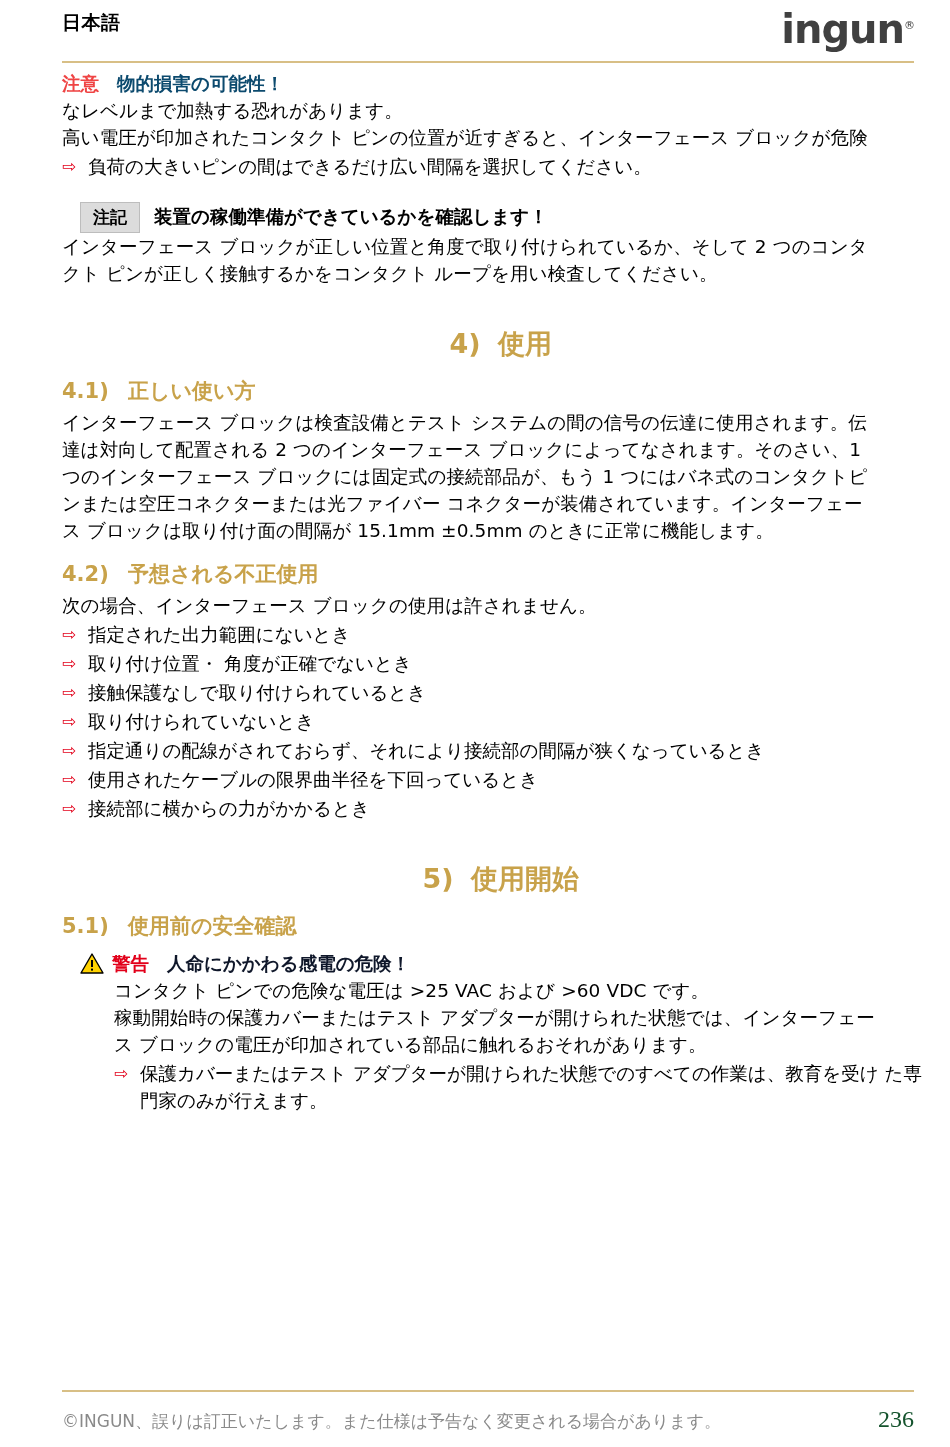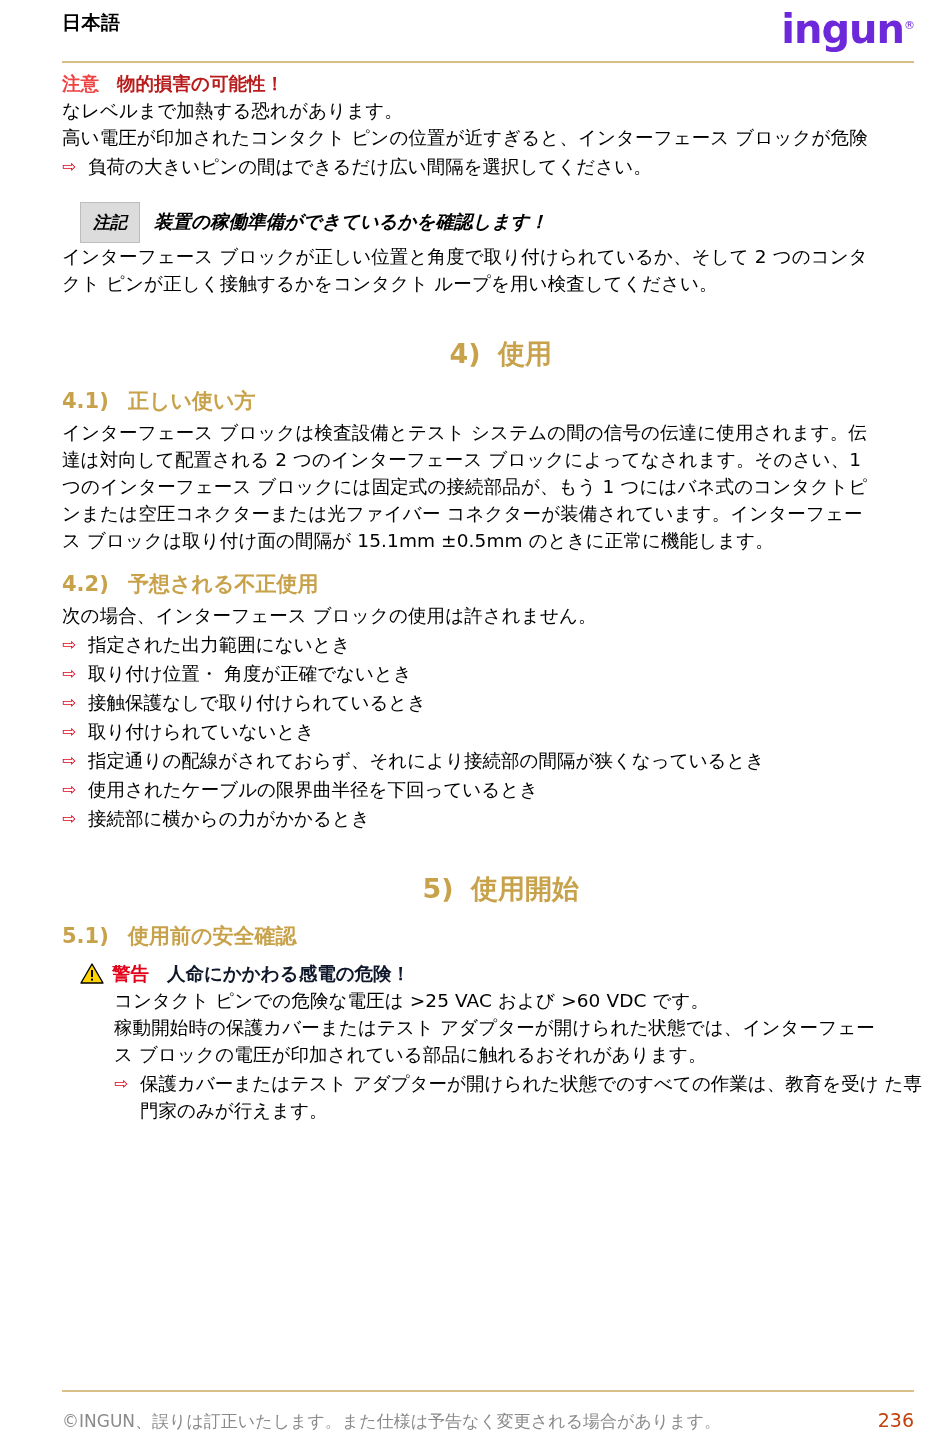--- a/index.html
+++ b/index.html
@@ -38,21 +38,21 @@
     color: #000;
     letter-spacing: 0.5px;
     display: inline-block;
   }
   .logo {
     position: absolute;
     right: 36px;
     top: 6px;
     font-size: 40px;
     font-weight: bold;
-    color: #6d28d9;
+    color: #404040;
     letter-spacing: -1px;
     font-family: "DejaVu Sans", "Liberation Sans", sans-serif;
   }
   .logo sup {
     font-size: 11px;
     vertical-align: super;
     font-weight: normal;
   }
   .header-rule {
     position: absolute;
@@ -84,32 +84,31 @@
   .notice-head {
     font-size: 18.5px;
     line-height: 27px;
     font-weight: bold;
   }
   .notice-word {
     color: #ef4444;
     font-weight: bold;
   }
   .notice-title {
-    color: #b91c1c;
+    color: #0c4a6e;
     font-weight: bold;
     margin-left: 18px;
     margin-top: 24px;
   }
 
   .note-head {
     margin-top: 22px;
     margin-left: 18px;
     font-size: 18.5px;
-    line-height: 37px;
-    font-style: italic;
+    line-height: 27px;
   }
   .note-badge {
     display: inline-block;
     background: #dcdcdc;
     border: 1px solid #bdbdbd;
     padding: 1px 12px;
     font-weight: bold;
     font-size: 17px;
     color: #000;
   }
@@ -206,22 +205,23 @@
     bottom: 14px;
     left: 62px;
     width: 852px;
     font-size: 17px;
     color: #8a8a8a;
     display: flex;
     justify-content: space-between;
     align-items: baseline;
   }
   .footer-page {
-    font-size: 19px;
-    color: #c2410c;
+    font-size: 24px;
+    color: #14532d;
+    font-family: Liberation Serif, serif;
   }
 </style>
 </head>
 <body>
 
 <div class="page">
 
   <div class="header">
     <span class="header-lang">日本語</span>
     <span class="logo"><span>ingun</span><sup>®</sup></span>

